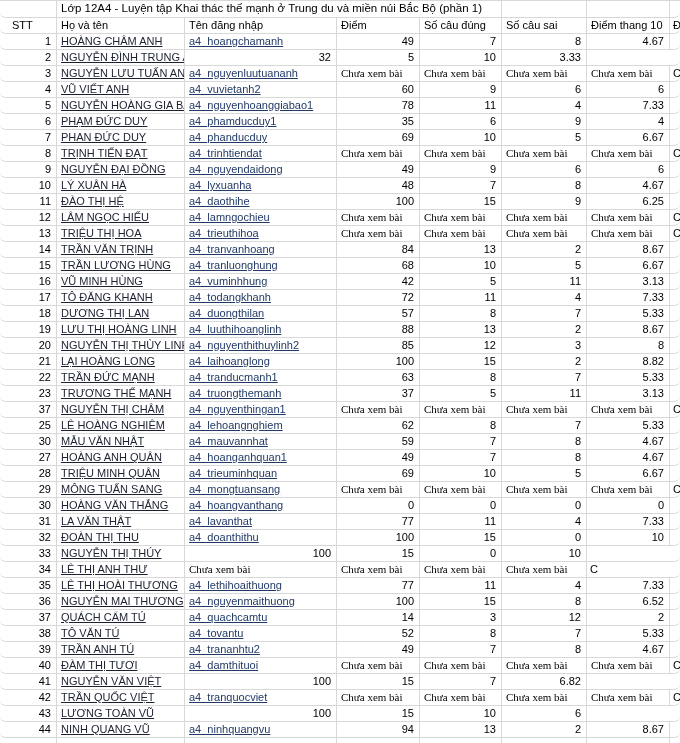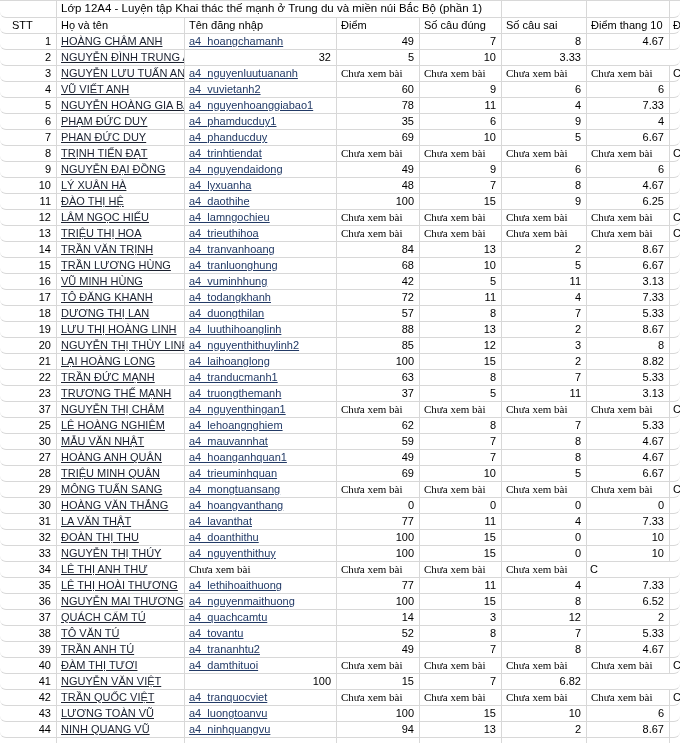--- a/index.html
+++ b/index.html
@@ -498,23 +498,20 @@
         <div class="c num">15</div>
         <div class="c num">0</div>
         <div class="c num">10</div>
         <div class="c cut"></div>
       </div>
       <div class="row">
         <div class="c num">33</div>
         <div class="c">
           <div class="lnk nm">NGUYỄN THỊ THÚY</div>
         </div>
-        <div class="c">
-          <div class="lnk us">a4_nguyenthithuy</div>
-        </div>
         <div class="c num">100</div>
         <div class="c num">15</div>
         <div class="c num">0</div>
         <div class="c num">10</div>
         <div class="c cut"></div>
       </div>
       <div class="row">
         <div class="c num">34</div>
         <div class="c">
           <div class="lnk nm">LÊ THỊ ANH THƯ</div>
@@ -631,23 +628,20 @@
         <div class="c nv">Chưa xem bài</div>
         <div class="c nv">Chưa xem bài</div>
         <div class="c nv">Chưa xem bài</div>
         <div class="c nv">Chưa xem bài</div>
         <div class="c cut">C</div>
       </div>
       <div class="row">
         <div class="c num">43</div>
         <div class="c">
           <div class="lnk nm">LƯƠNG TOÀN VŨ</div>
-        </div>
-        <div class="c">
-          <div class="lnk us">a4_luongtoanvu</div>
         </div>
         <div class="c num">100</div>
         <div class="c num">15</div>
         <div class="c num">10</div>
         <div class="c num">6</div>
         <div class="c cut"></div>
       </div>
       <div class="row">
         <div class="c num">44</div>
         <div class="c">

